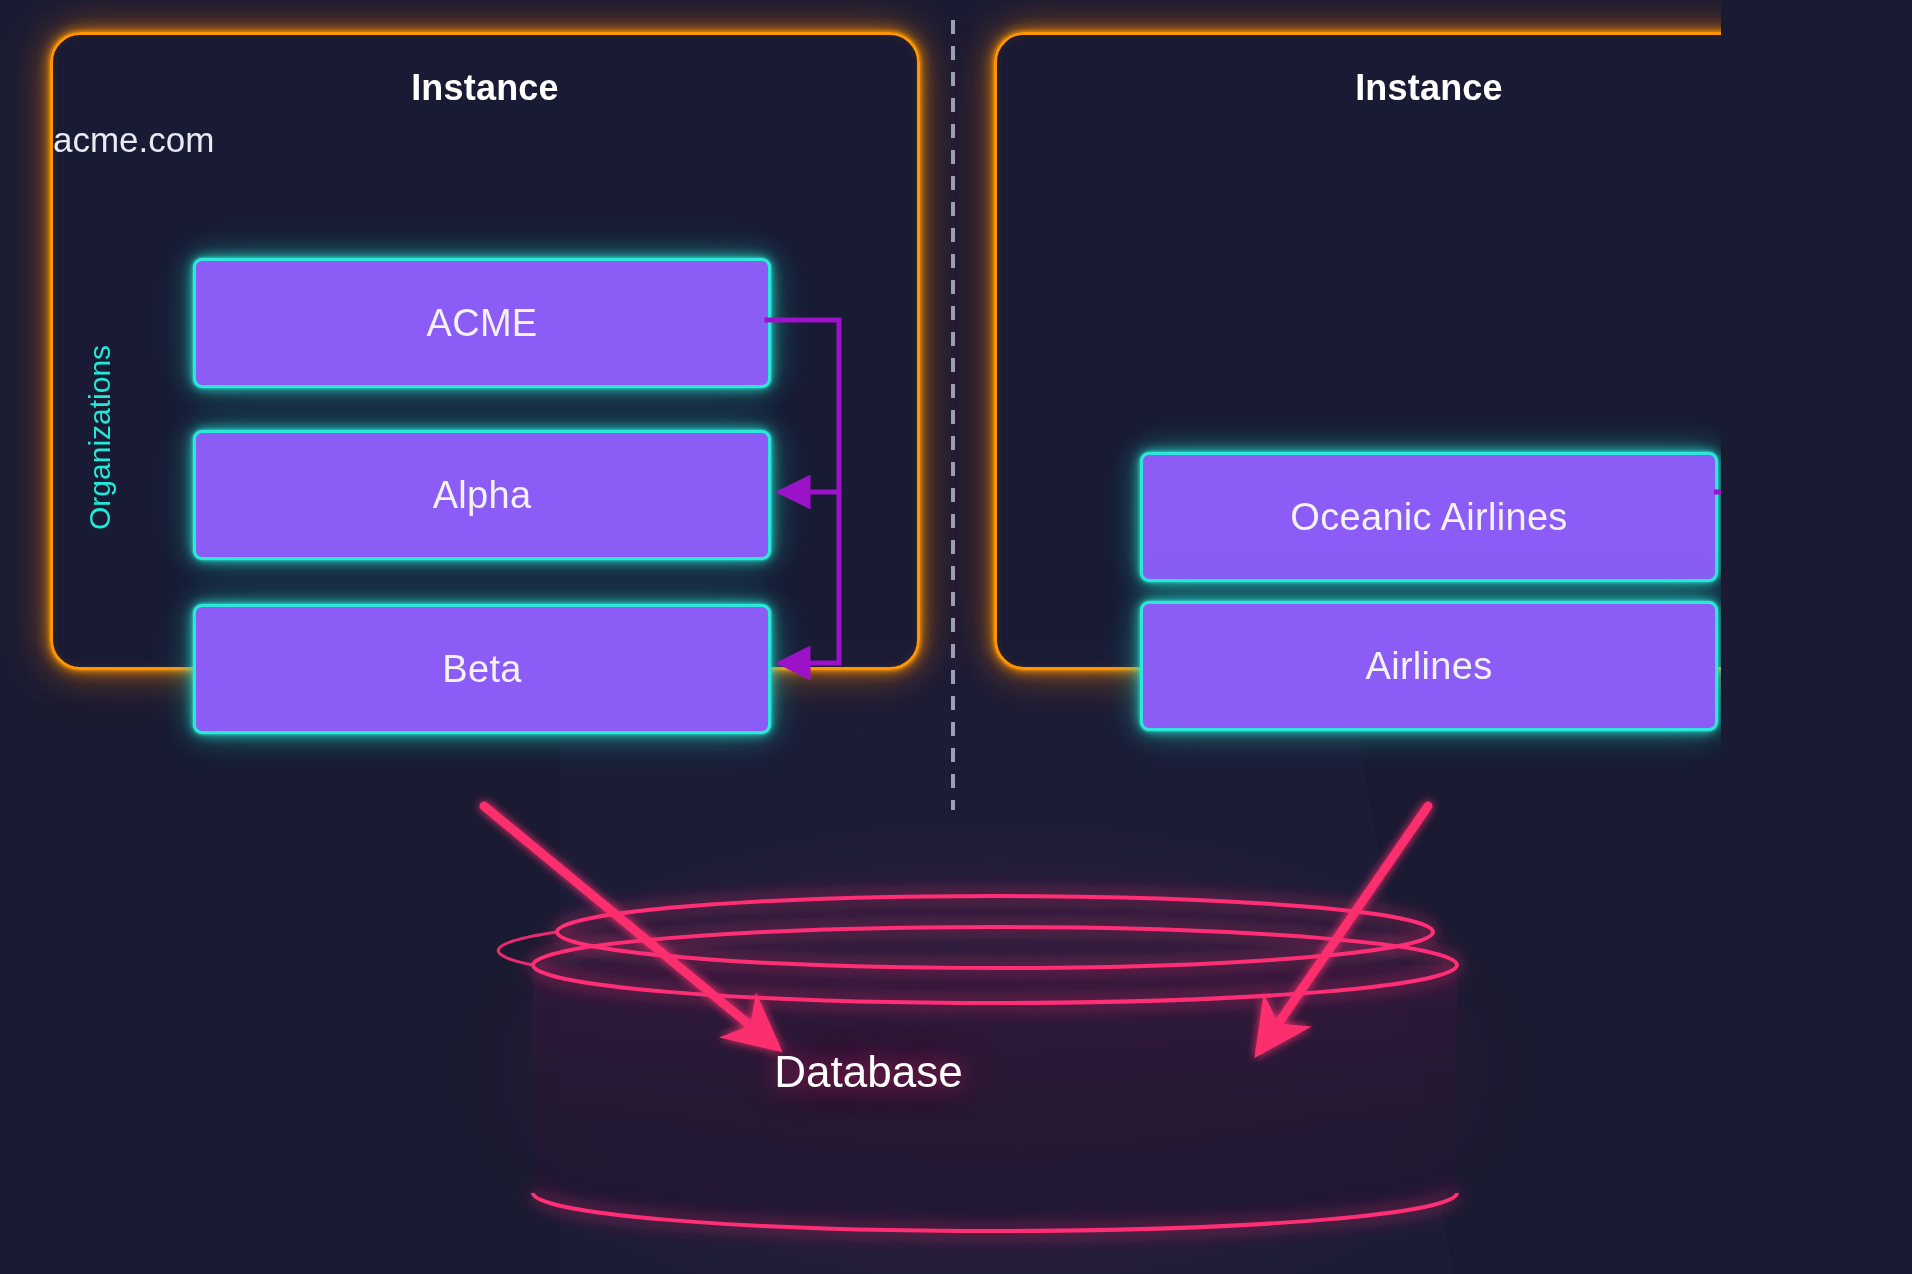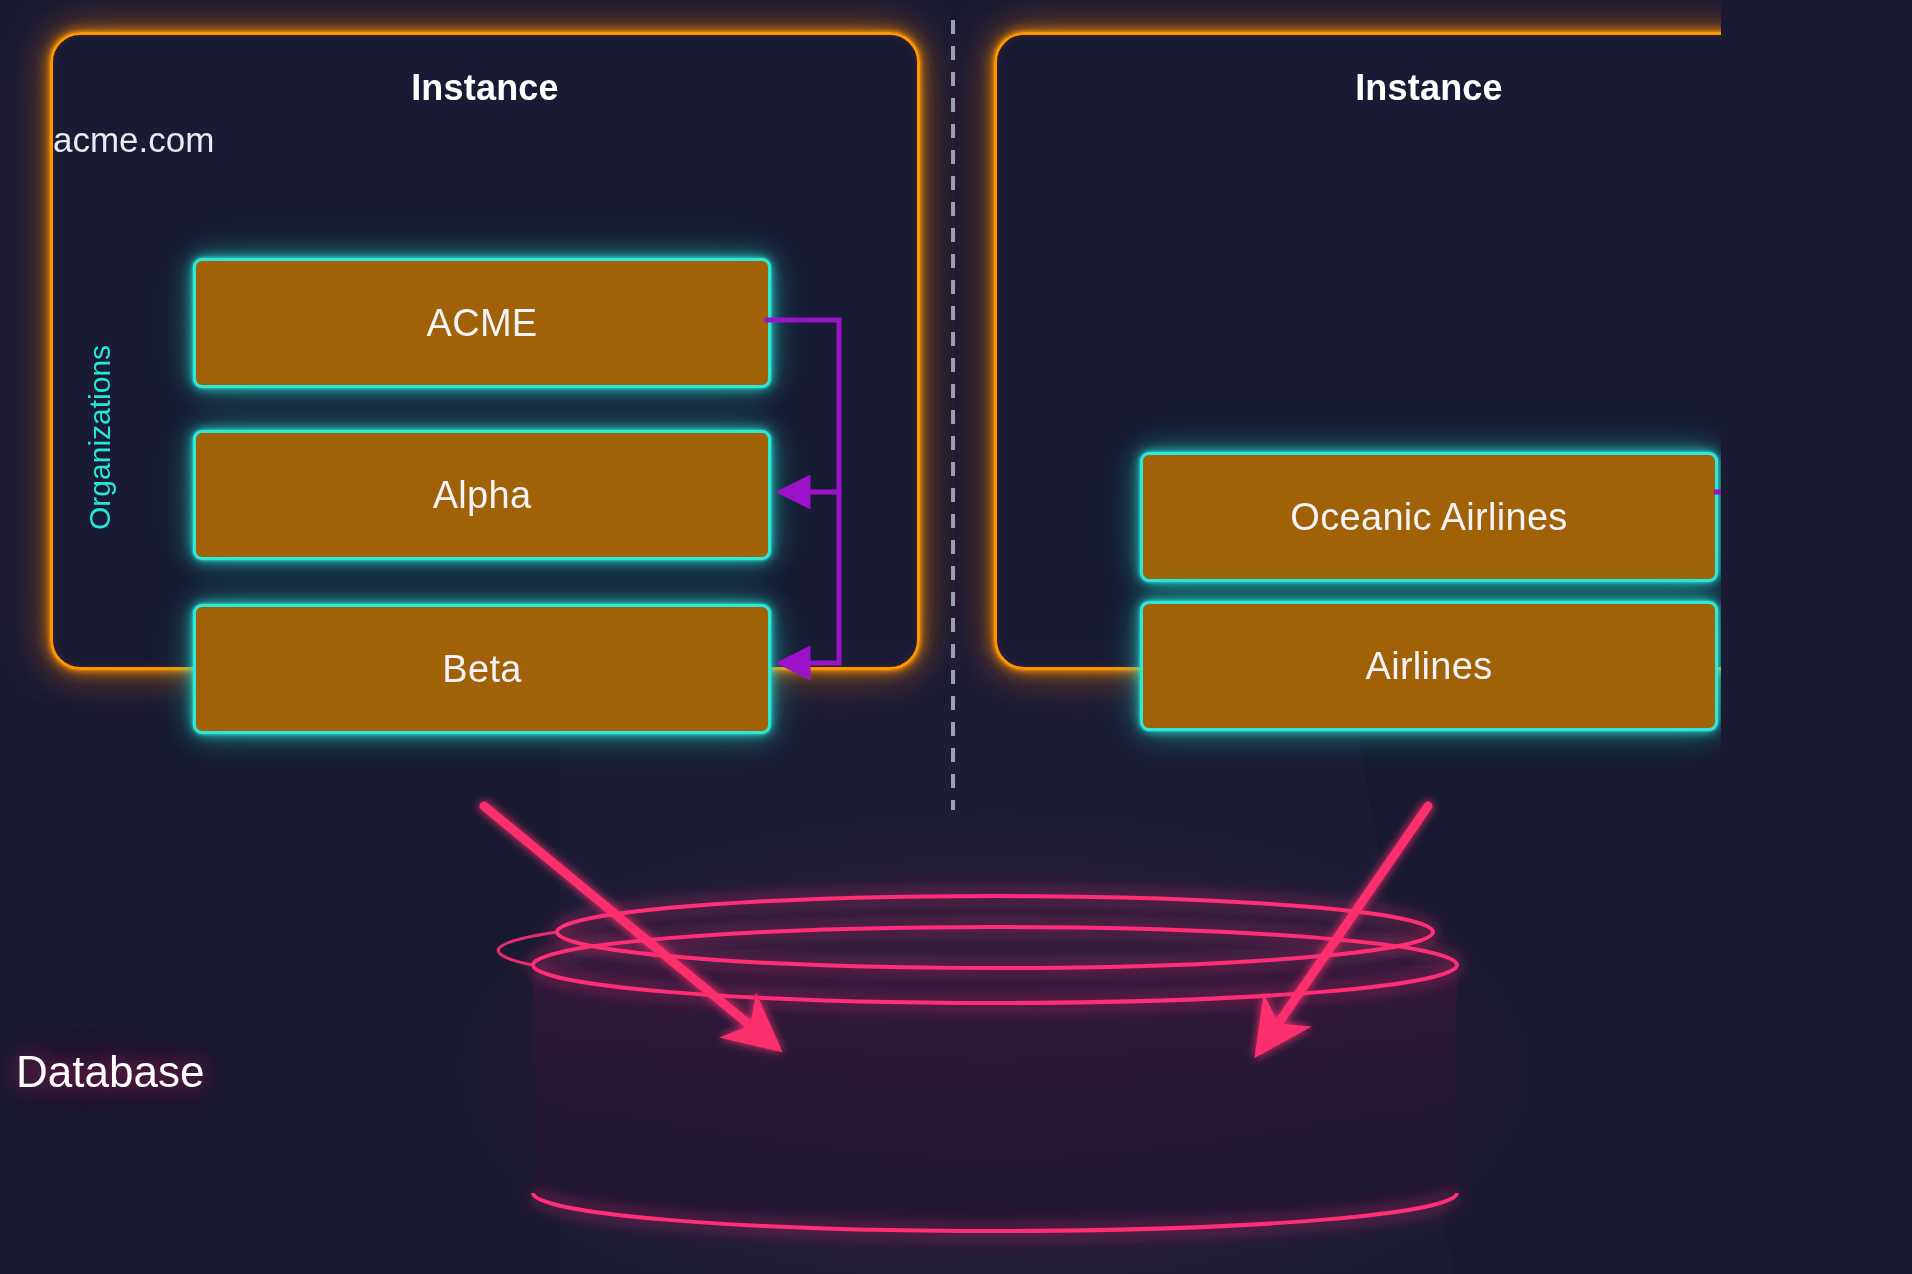--- a/index.html
+++ b/index.html
@@ -98,21 +98,21 @@
   #organizations-label-inner {
     display: block;
     transform: translate(-240px, 14px);
   }
 
   
   .org-box {
     position: absolute;
     border: 3px solid #2ce8d8;
     border-radius: 9px;
-    background: #a16207;
+    background: #8b5cf6;
     box-shadow:
       0 0 3px #2ce8d8,
       0 0 12px rgba(44,232,216,0.85),
       0 0 28px rgba(30,220,205,0.45),
       0 0 52px rgba(20,200,190,0.20);
     display: flex;
     align-items: center;
     justify-content: center;
   }
   .org-label {
@@ -143,21 +143,21 @@
     width: 1912px; height: 1274px;
     overflow: visible;
   }
   #overlay-db { pointer-events: none; }
 
   
   #database-label {
     position: absolute;
     left: 0; right: 0;
     top: 1047px;
-    text-align: left;
+    text-align: center;
     color: #ffffff;
     font-size: 44px;
     font-weight: 300;
     text-shadow: 0 0 22px rgba(255,40,120,0.55), 0 0 44px rgba(255,40,120,0.35);
     pointer-events: none;
     padding-left: 16px;
   }
 </style>
 </head>
 <body>

